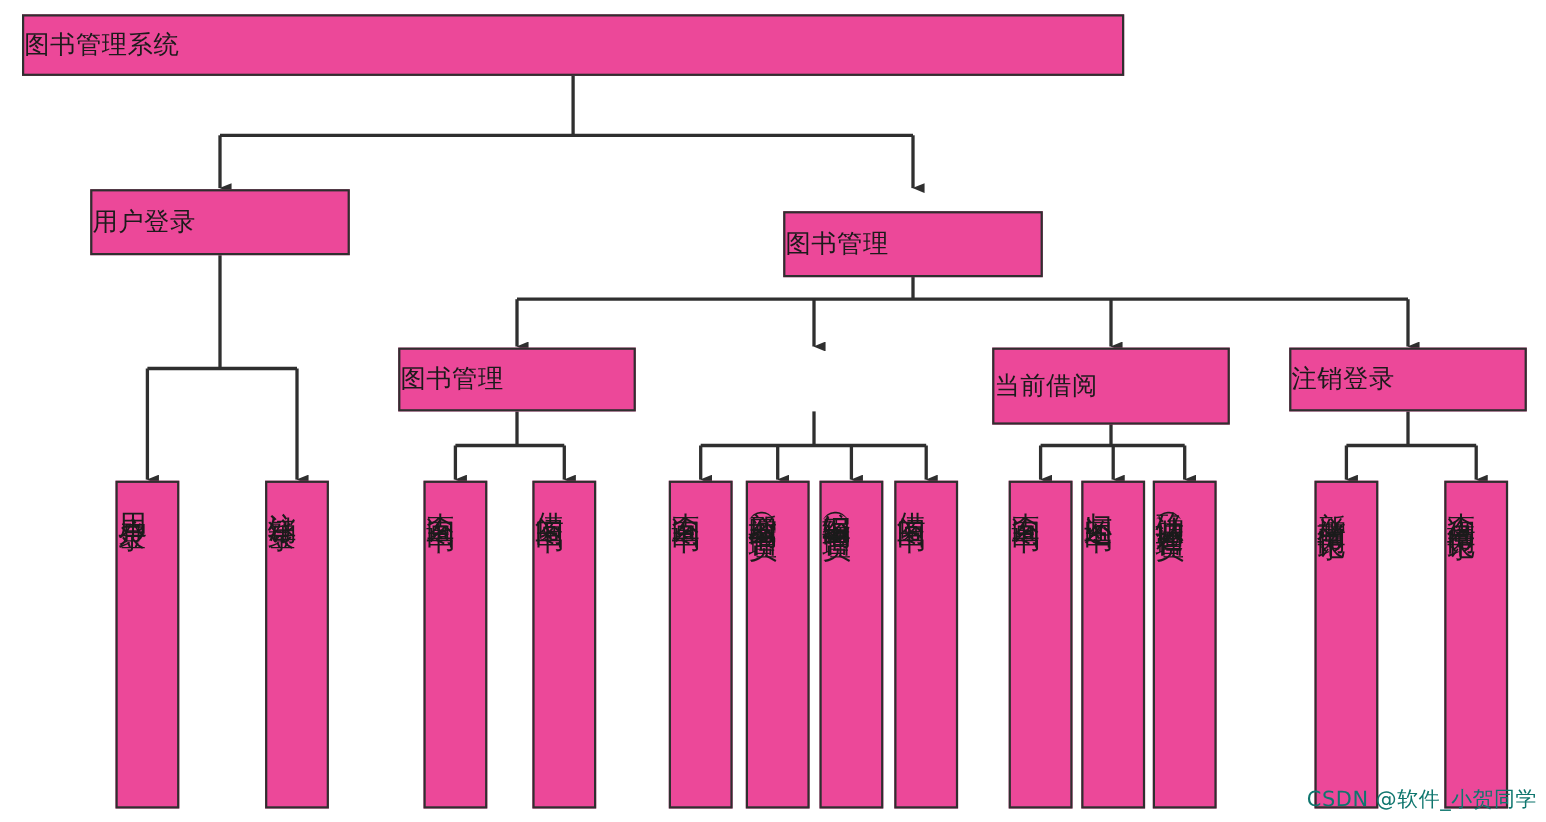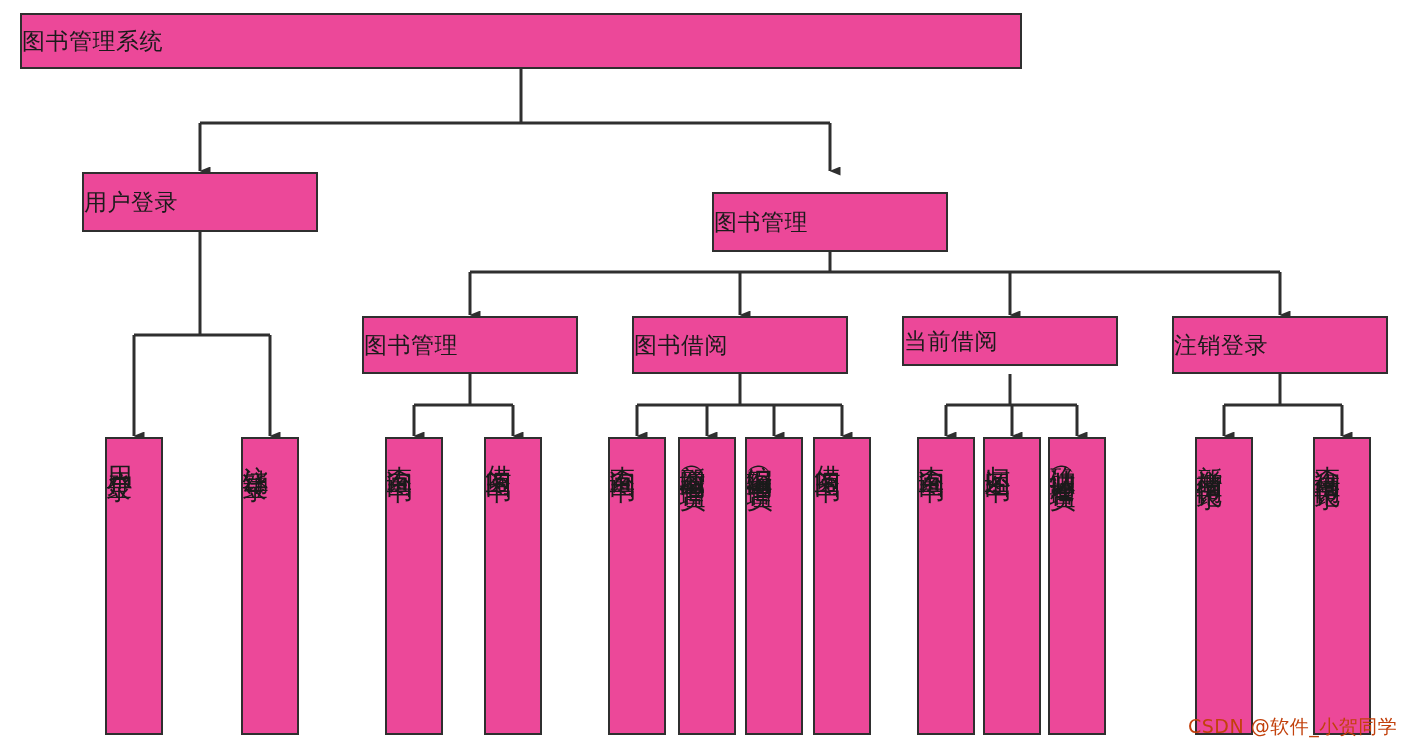--- a/index.html
+++ b/index.html
@@ -52,21 +52,21 @@
     text-orientation: upright;
     font-size: 26px;
     letter-spacing: 4px;
     line-height: 1;
   }
   .node-v.node-tall .node-label {
     letter-spacing: 3px;
   }
   .watermark {
     position: absolute;
-    color: #c2410c;
+    color: #0f766e;
     font-size: 19px;
     letter-spacing: 0.5px;
     white-space: nowrap;
     pointer-events: none;
   }
 </style>
 </head>
 <body>
 
 <div id="diagram-root">
@@ -121,24 +121,21 @@
   <div class="node-box node-h" style="left: 82px; top: 172px; width: 236px; height: 60px;">
     <span class="node-label">用户登录</span>
   </div>
   <div class="node-box node-h" style="left: 712px; top: 172px; width: 236px; height: 60px; margin-top: 20px;">
     <span class="node-label">图书管理</span>
   </div>
 
   <div class="node-box node-h" style="left: 362px; top: 316px; width: 216px; height: 58px;">
     <span class="node-label">图书管理</span>
   </div>
-  <div class="node-box node-h" style="left: 632px; top: 316px; width: 216px; height: 58px;">
-    <span class="node-label">图书借阅</span>
-  </div>
-  <div class="node-box node-h" style="left: 902px; top: 316px; width: 216px; height: 50px;">
+  <div class="node-box node-h" style="left: 902px; top: 316px; width: 216px; height: 70px;">
     <span class="node-label">当前借阅</span>
   </div>
   <div class="node-box node-h" style="left: 1172px; top: 316px; width: 216px; height: 58px;">
     <span class="node-label">注销登录</span>
   </div>
 
   <div class="node-box node-v" style="left: 105px; top: 437px; width: 58px; height: 298px;">
     <span class="node-label">用户登录</span>
   </div>
   <div class="node-box node-v" style="left: 241px; top: 437px; width: 58px; height: 298px;">

